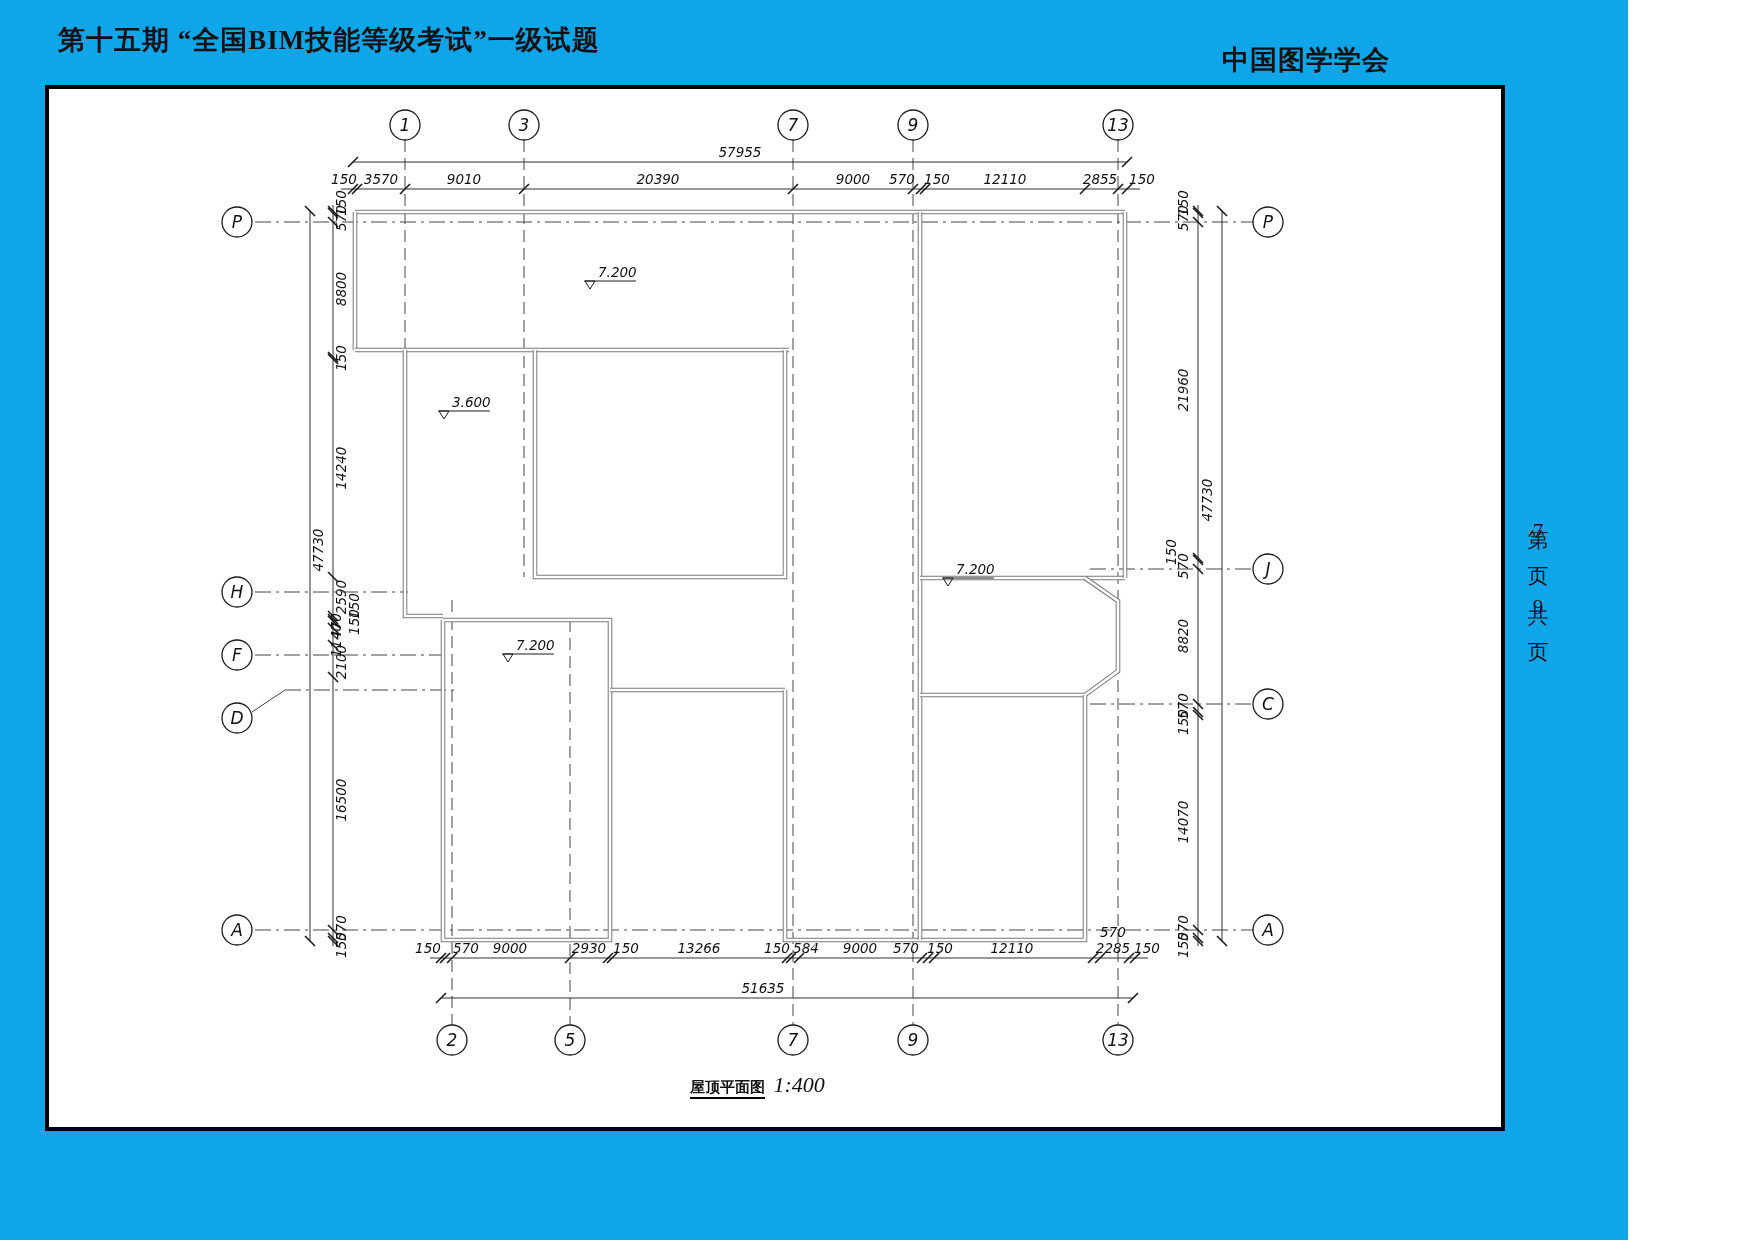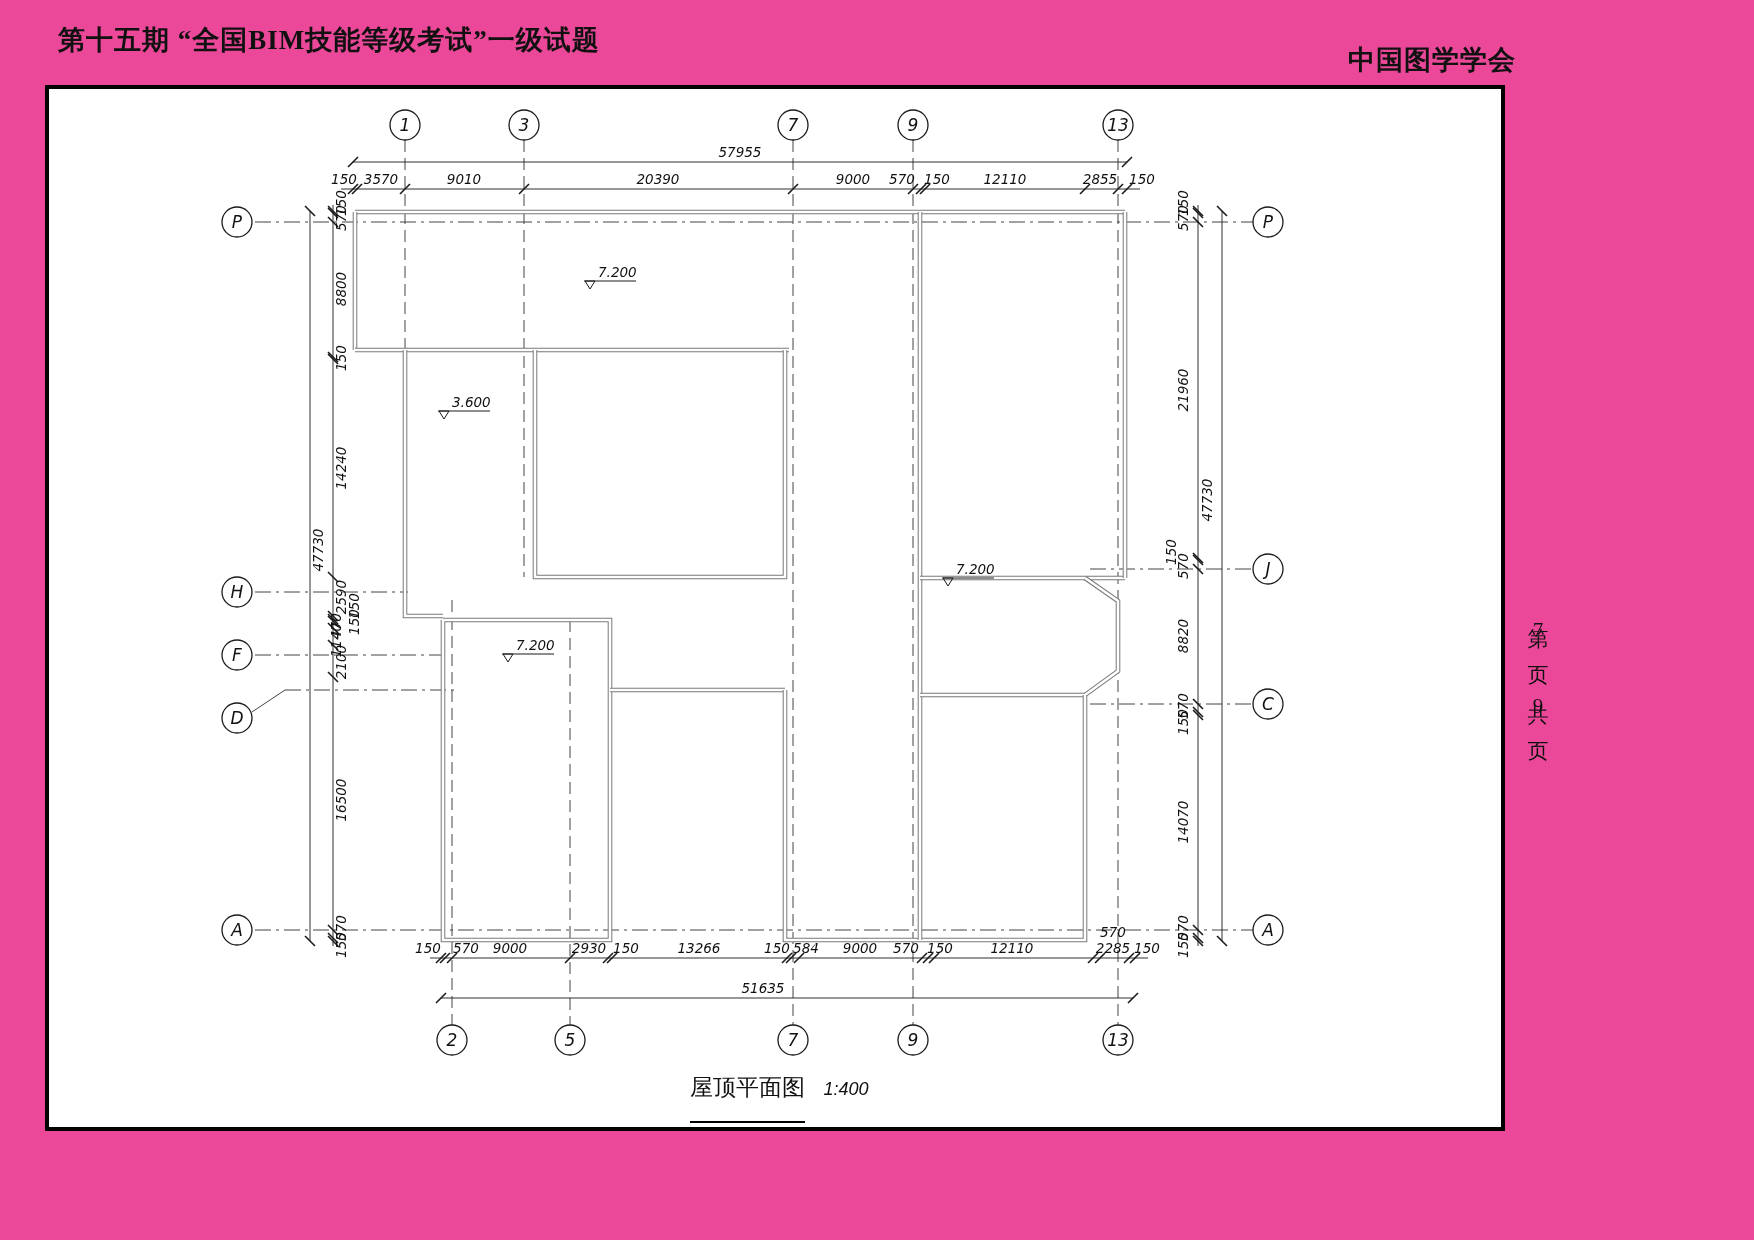--- a/index.html
+++ b/index.html
@@ -1,34 +1,34 @@
 <!DOCTYPE html>
 <html><head>
 <meta charset="utf-8">
 <style>
   html,body{margin:0;padding:0;background:#fff;}
-  #page{position:relative;width:1754px;height:1240px;background:#ec4899;
-        font-family:"Liberation Sans","DejaVu Sans",sans-serif;overflow:hidden;text-align:right;}
+  #page{position:relative;width:1628px;height:1240px;background:#0ea5e9;
+        font-family:"Liberation Sans","DejaVu Sans",sans-serif;overflow:hidden;}
   .hdr{position:absolute;top:22px;font-size:27px;color:#111;letter-spacing:1px;
        font-family:"Liberation Serif","DejaVu Serif",serif;font-weight:600;}
   #hdr-left{left:58px;}
   #hdr-right{right:238px;margin-top:20px;}
   #sheet-border{position:absolute;left:45px;top:85px;width:1460px;height:1046px;
                 border:4px solid #000;background:#fff;box-sizing:border-box;}
   #page-note{position:absolute;left:1518px;top:512px;width:34px;height:220px;
              writing-mode:vertical-rl;text-orientation:upright;white-space:pre-line;
              font-size:21px;letter-spacing:7px;color:#111;
              font-family:"Liberation Serif","DejaVu Serif",serif;}
   svg{position:absolute;left:0;top:0;}
   #caption{position:absolute;left:690px;top:1072px;color:#111;}
-  #caption .t{display:inline-block;font-size:23px;font-weight:400;
-              border-bottom:2.5px solid #000;padding-bottom:18px;
+  #caption .t{display:inline-block;font-size:15px;font-weight:700;
+              border-bottom:2.5px solid #000;padding-bottom:0;
               font-family:"Liberation Serif","DejaVu Serif",serif;}
-  #caption .s{display:inline-block;font-size:18px;font-style:italic;margin-left:14px;
-              font-family:Liberation Sans, sans-serif;}
+  #caption .s{display:inline-block;font-size:22px;font-style:italic;margin-left:4px;
+              font-family:Liberation Serif, serif;}
   text{fill:#111;}
 </style>
 </head>
 <body>
 
 <div id="page">
   <div class="hdr" id="hdr-left">第十五期 “全国BIM技能等级考试”一级试题</div>
   <div class="hdr" id="hdr-right">中国图学学会</div>
   <div id="sheet-border"></div>
   <div id="page-note">第7页 共9页</div>

